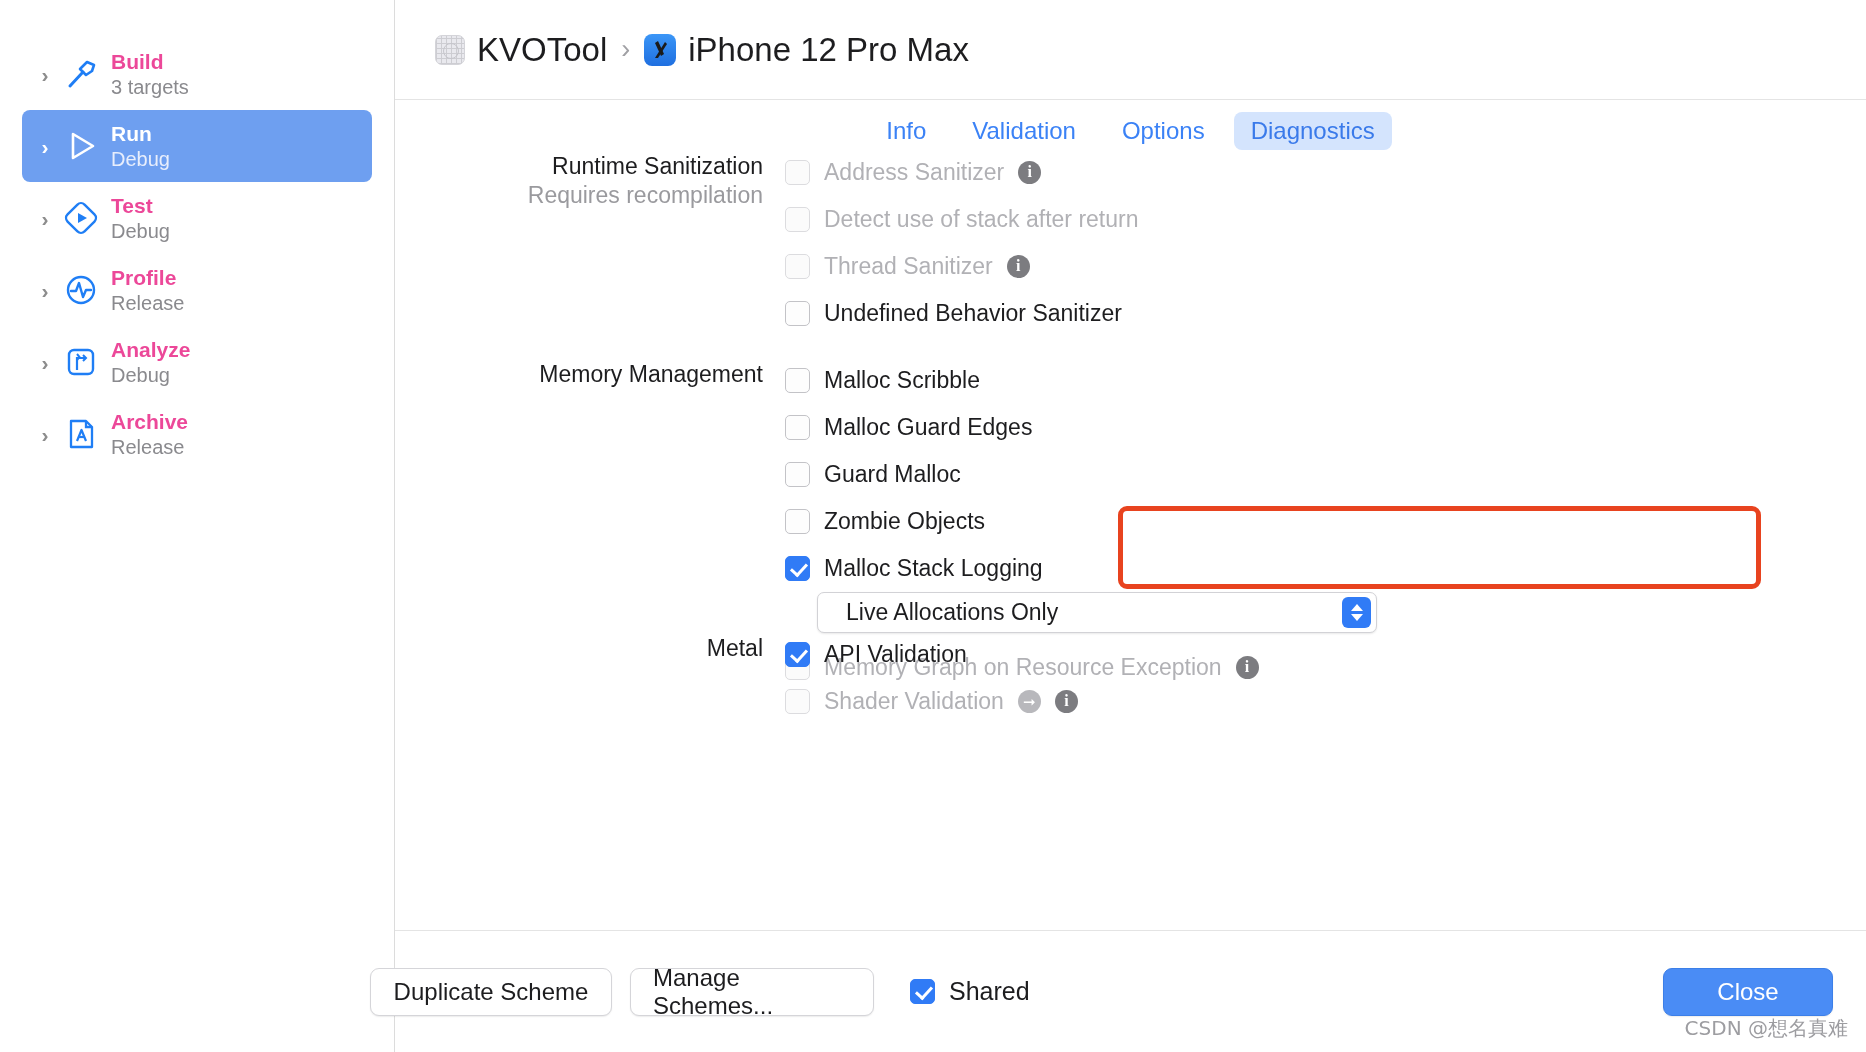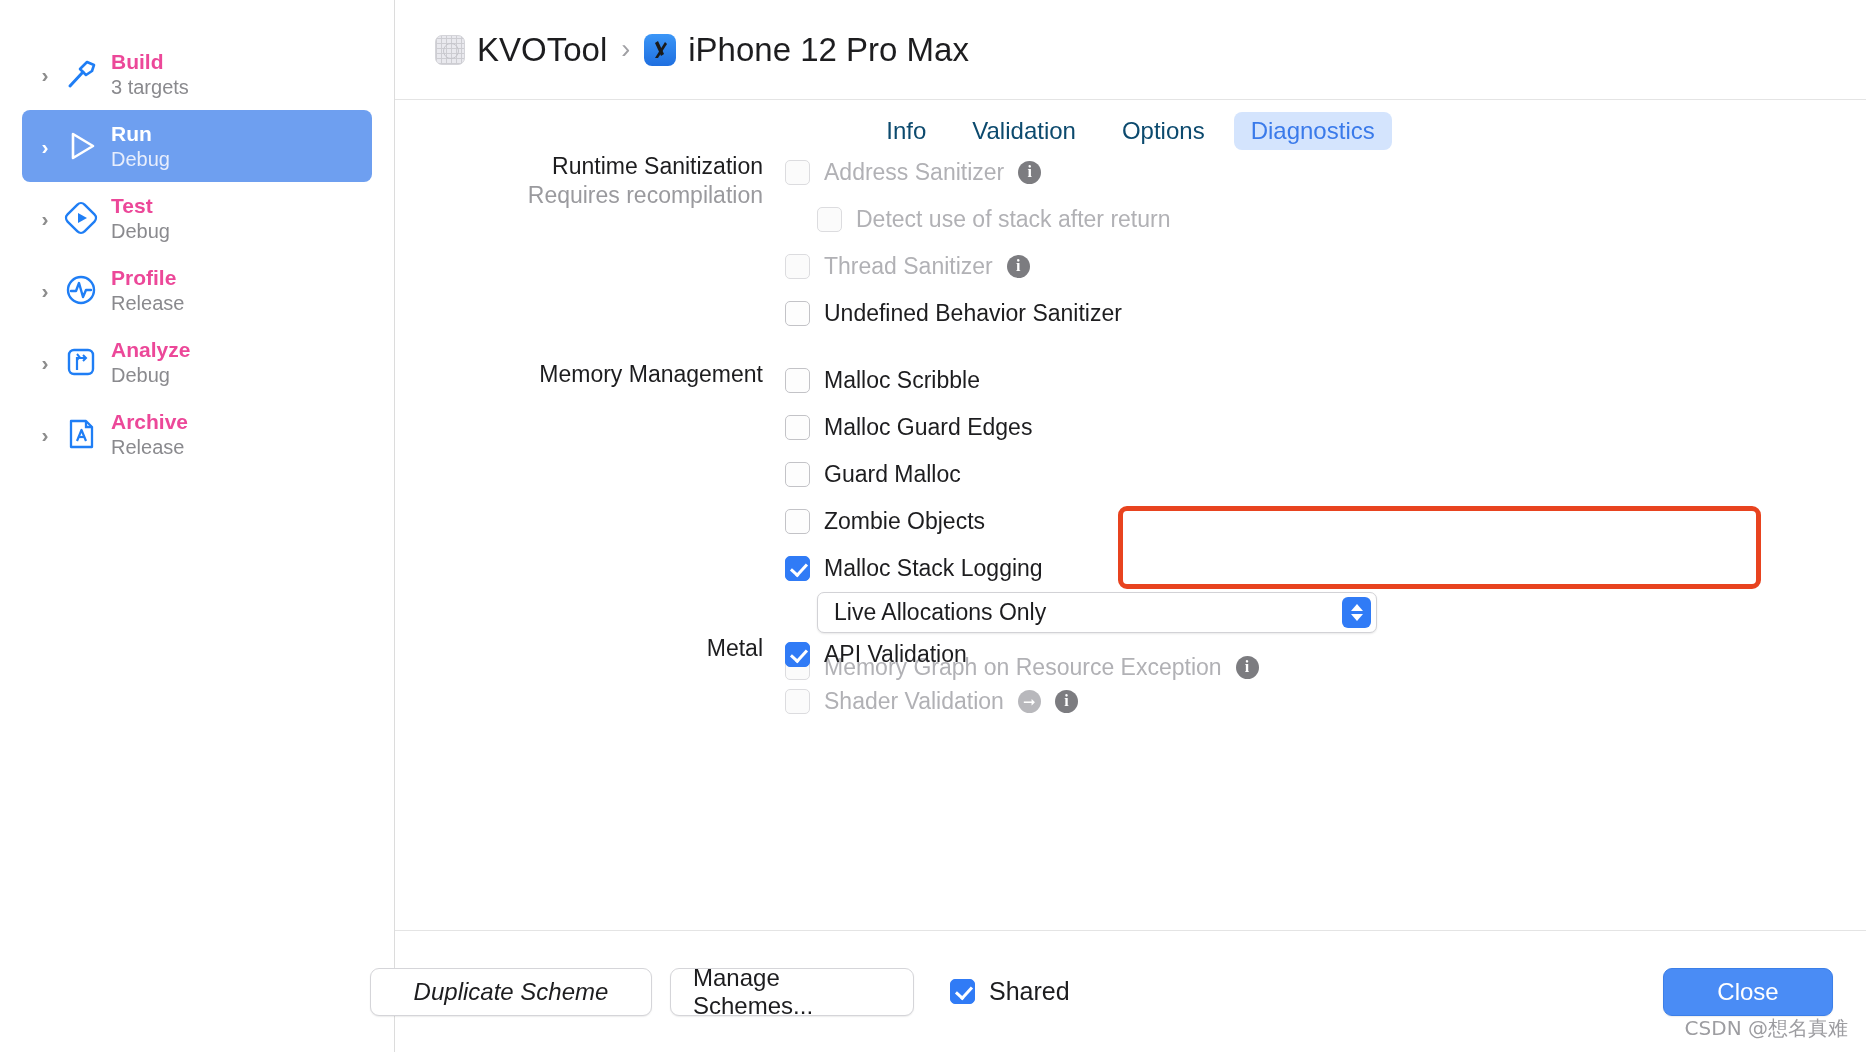--- a/index.html
+++ b/index.html
@@ -108,21 +108,21 @@
   .sim-icon svg { position: absolute; left: 0; top: 0; }
 
   
   .tabbar {
     position: absolute; left: 0; top: 100px;
     width: 100%; height: 62px;
     display: flex; align-items: center; justify-content: center;
     gap: 12px;
   }
   .tab {
-    font-size: 24px; color: #0c4a6e;
+    font-size: 24px; color: #3b82f6;
     padding: 7px 17px; border-radius: 8px;
     line-height: 1;
   }
   .tab.active { background: #d4e4fd; color: #3a7aea; }
 
   .content {
     position: absolute;
     left: 0; top: 162px;
     width: 100%;
     height: 768px;
@@ -141,21 +141,21 @@
   .sec-label .lbl-sub {
     font-size: 23px; color: #9a9a9e; line-height: 1.28;
   }
   .opts { display: flex; flex-direction: column; }
 
   .chk-row {
     display: flex; align-items: center;
     height: 40px;
     margin-bottom: 7px;
   }
-  .chk-row.indent { margin-left: 32px; }
+  .chk-row.indent { }
   .chk {
     width: 25px; height: 25px; flex: 0 0 25px;
     border-radius: 5px;
     border: 1.4px solid #c3c3c7;
     background: #fdfdfd;
     margin-right: 14px;
     position: relative;
   }
   .chk.checked {
     background: #307bf6; border-color: #307bf6;
@@ -202,21 +202,21 @@
 
   
   .popup {
     position: relative;
     width: 560px; height: 41px;
     border-radius: 7px;
     background: #ffffff;
     border: 1px solid #d2d2d6;
     box-shadow: 0 1px 2px rgba(0,0,0,0.09);
     display: flex; align-items: center;
-    padding-left: 16px;
+    padding-left: 28px;
     margin-left: 32px;
   }
   .popup-value { font-size: 23px; color: #1d1d1f; }
   .popup-stepper {
     position: absolute; right: 5px; top: 4px;
     width: 29px; height: 31px;
     border-radius: 6px;
     background: #307bf6;
     display: flex; flex-direction: column;
     align-items: center; justify-content: center;
@@ -469,21 +469,21 @@
             <span class="info-icon">i</span>
           </div>
         </div>
       </div>
 
       <div class="highlight-box" style="left:723px; top:344px; width:643px; height:83px;"></div>
     </div>
   </div>
 
   <div class="footer">
-    <span class="btn" style="margin-left:-25px; width:282px;font-style:italic;">Duplicate Scheme</span>
+    <span class="btn" style="margin-left:-25px; width:242px;">Duplicate Scheme</span>
     <span class="btn" style="margin-left:18px; width:244px;">Manage Schemes...</span>
     <span class="shared-wrap">
       <span class="chk checked"></span>
       <span class="chk-label" style="font-size:25px;">Shared</span>
     </span>
     <span class="btn btn-close" style="position:absolute; right:33px;">Close</span>
   </div>
 
   <div class="watermark">CSDN @想名真难</div>
 </div>

